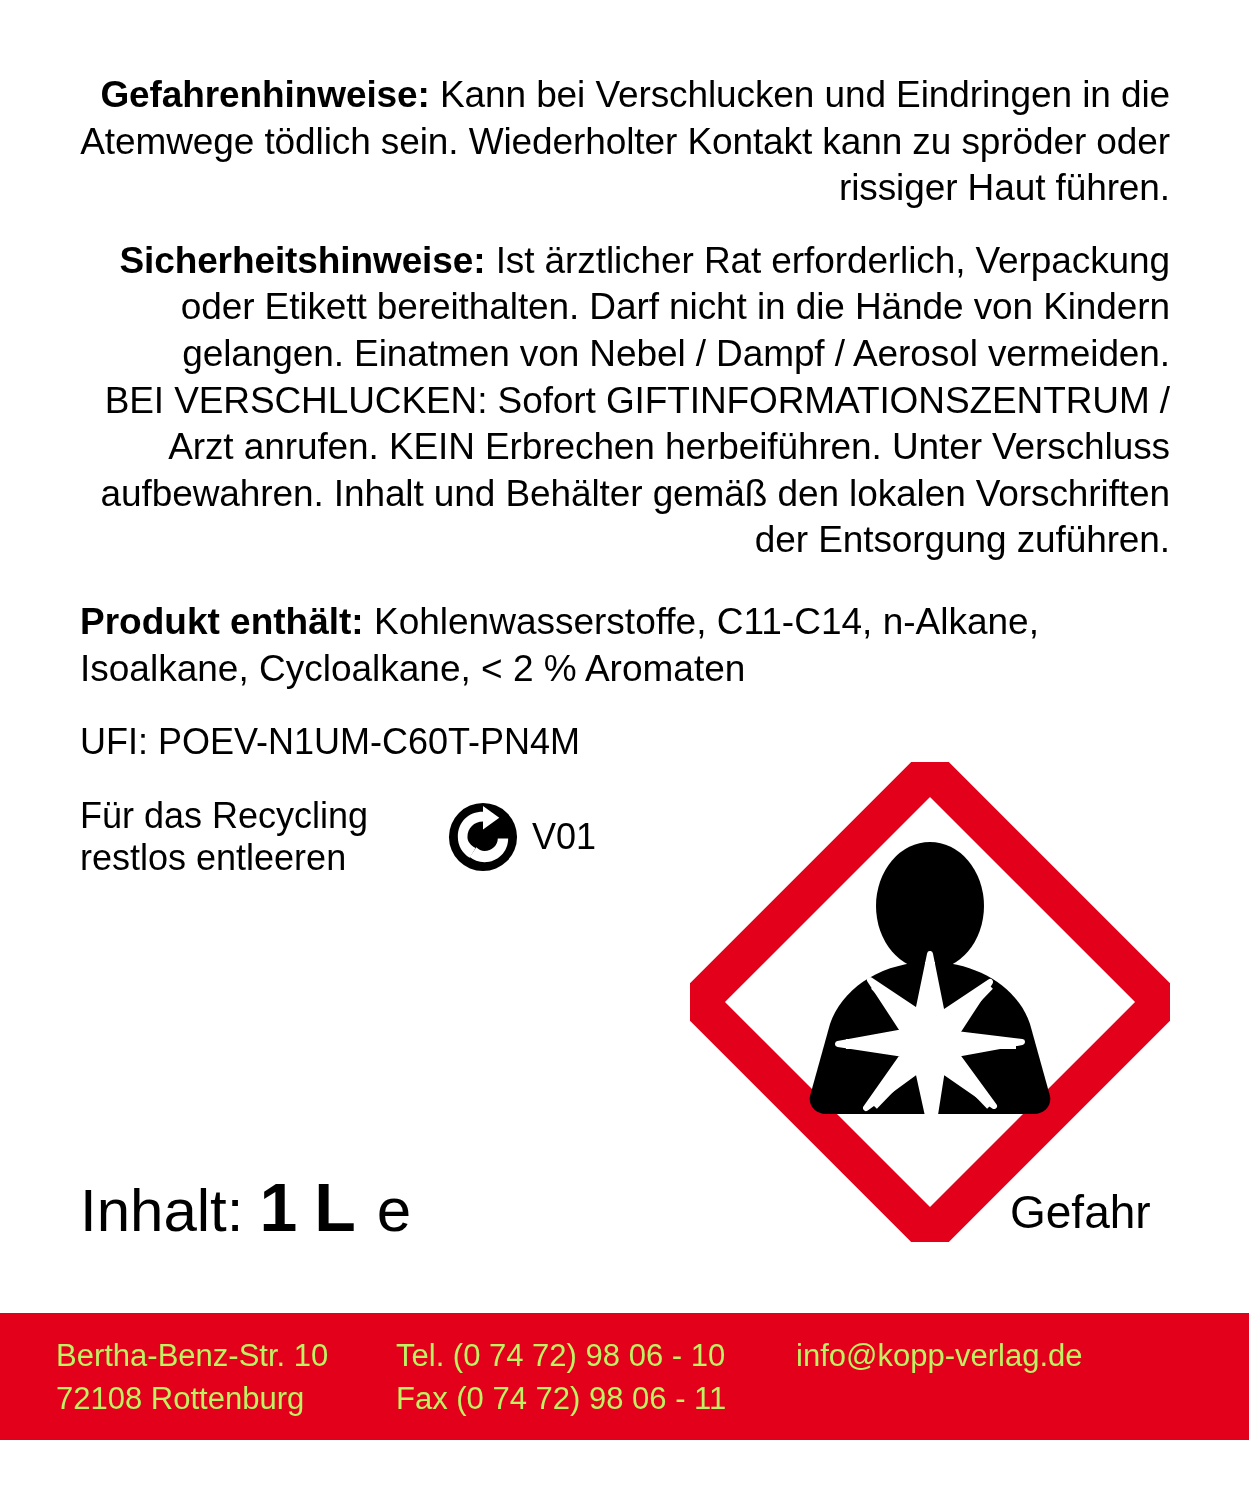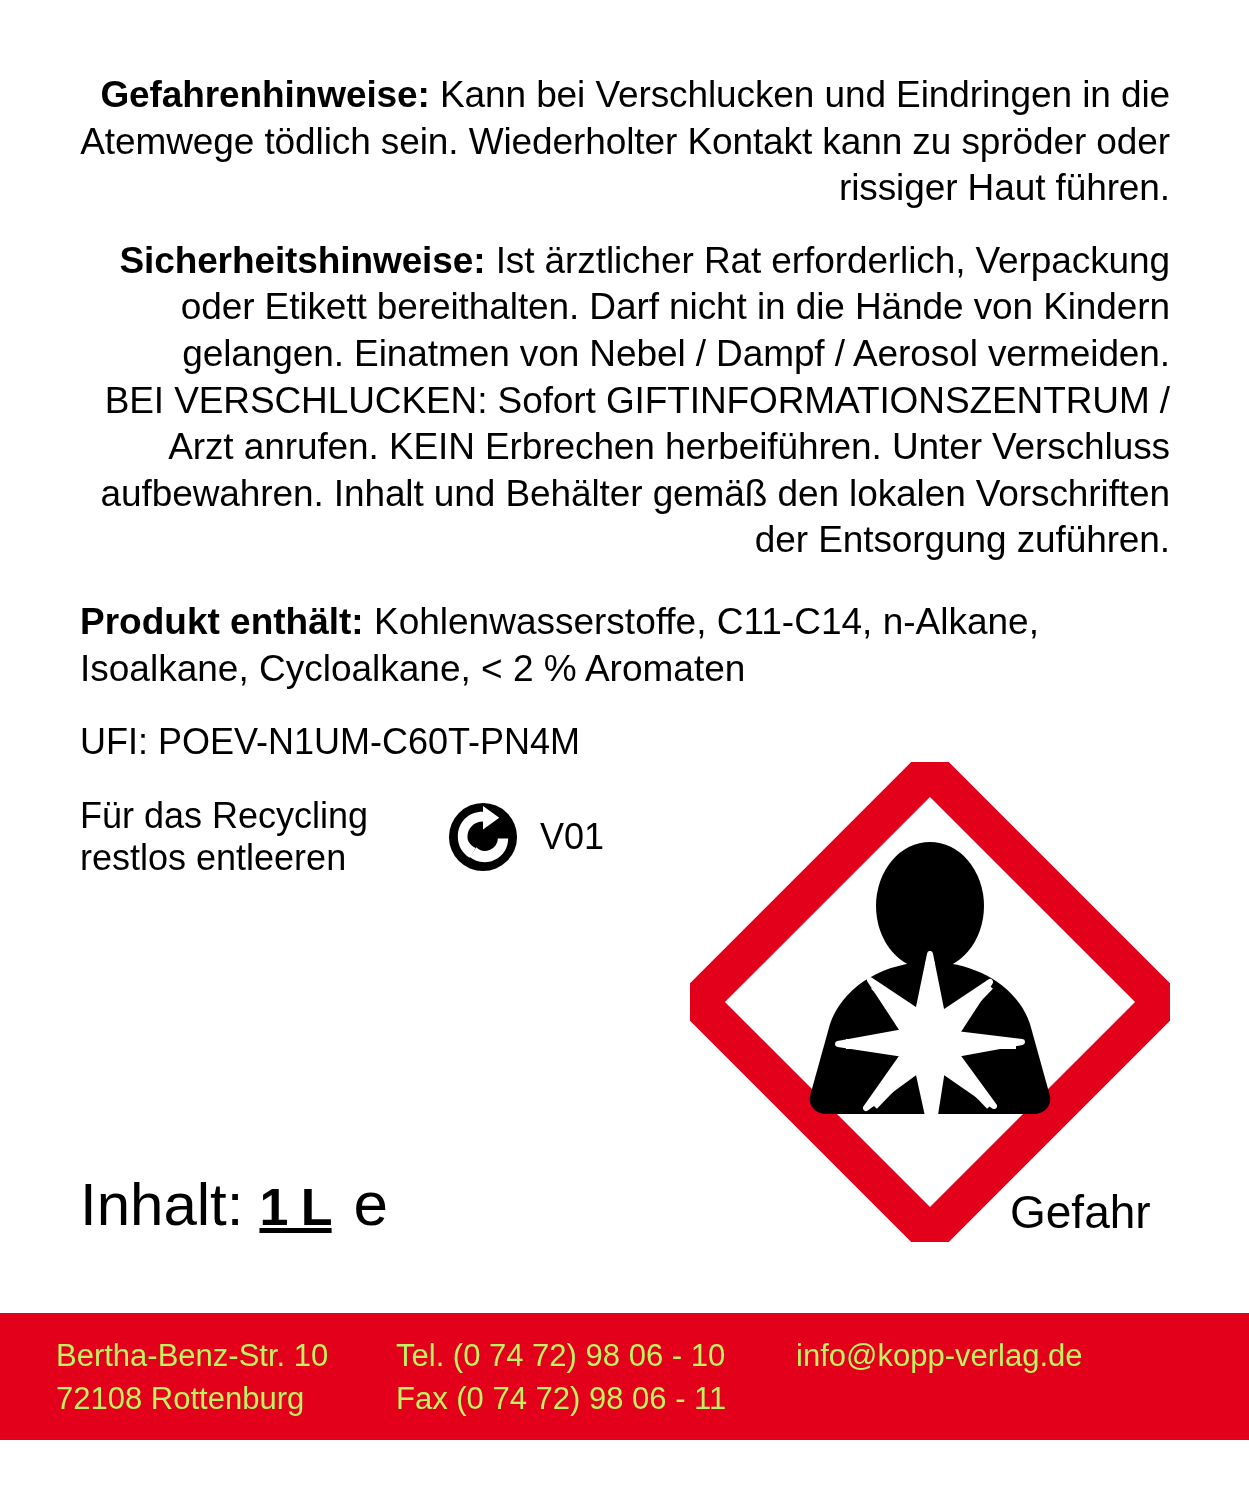--- a/index.html
+++ b/index.html
@@ -64,38 +64,37 @@
     width: 360px;
   }
   .recycle-icon {
     width: 74px;
     height: 74px;
     margin-left: 6px;
     flex: none;
   }
   .recycle-code {
     font-size: 36px;
-    margin-left: 20px;
+    margin-left: 12px;
   }
   .volume-row {
     position: absolute;
     left: 80px;
     top: 1168px;
     display: flex;
     align-items: baseline;
   }
   .volume-label {
     font-size: 60px;
   }
   .volume-value {
-    font-size: 52px;
+    font-size: 68px;
     font-weight: bold;
     margin-left: 16px;
     letter-spacing: -1px;
-    text-decoration: underline;
   }
   .volume-e {
     font-size: 62px;
     margin-left: 22px;
   }
   
   .ghs {
     position: absolute;
     left: 690px;
     top: 762px;

